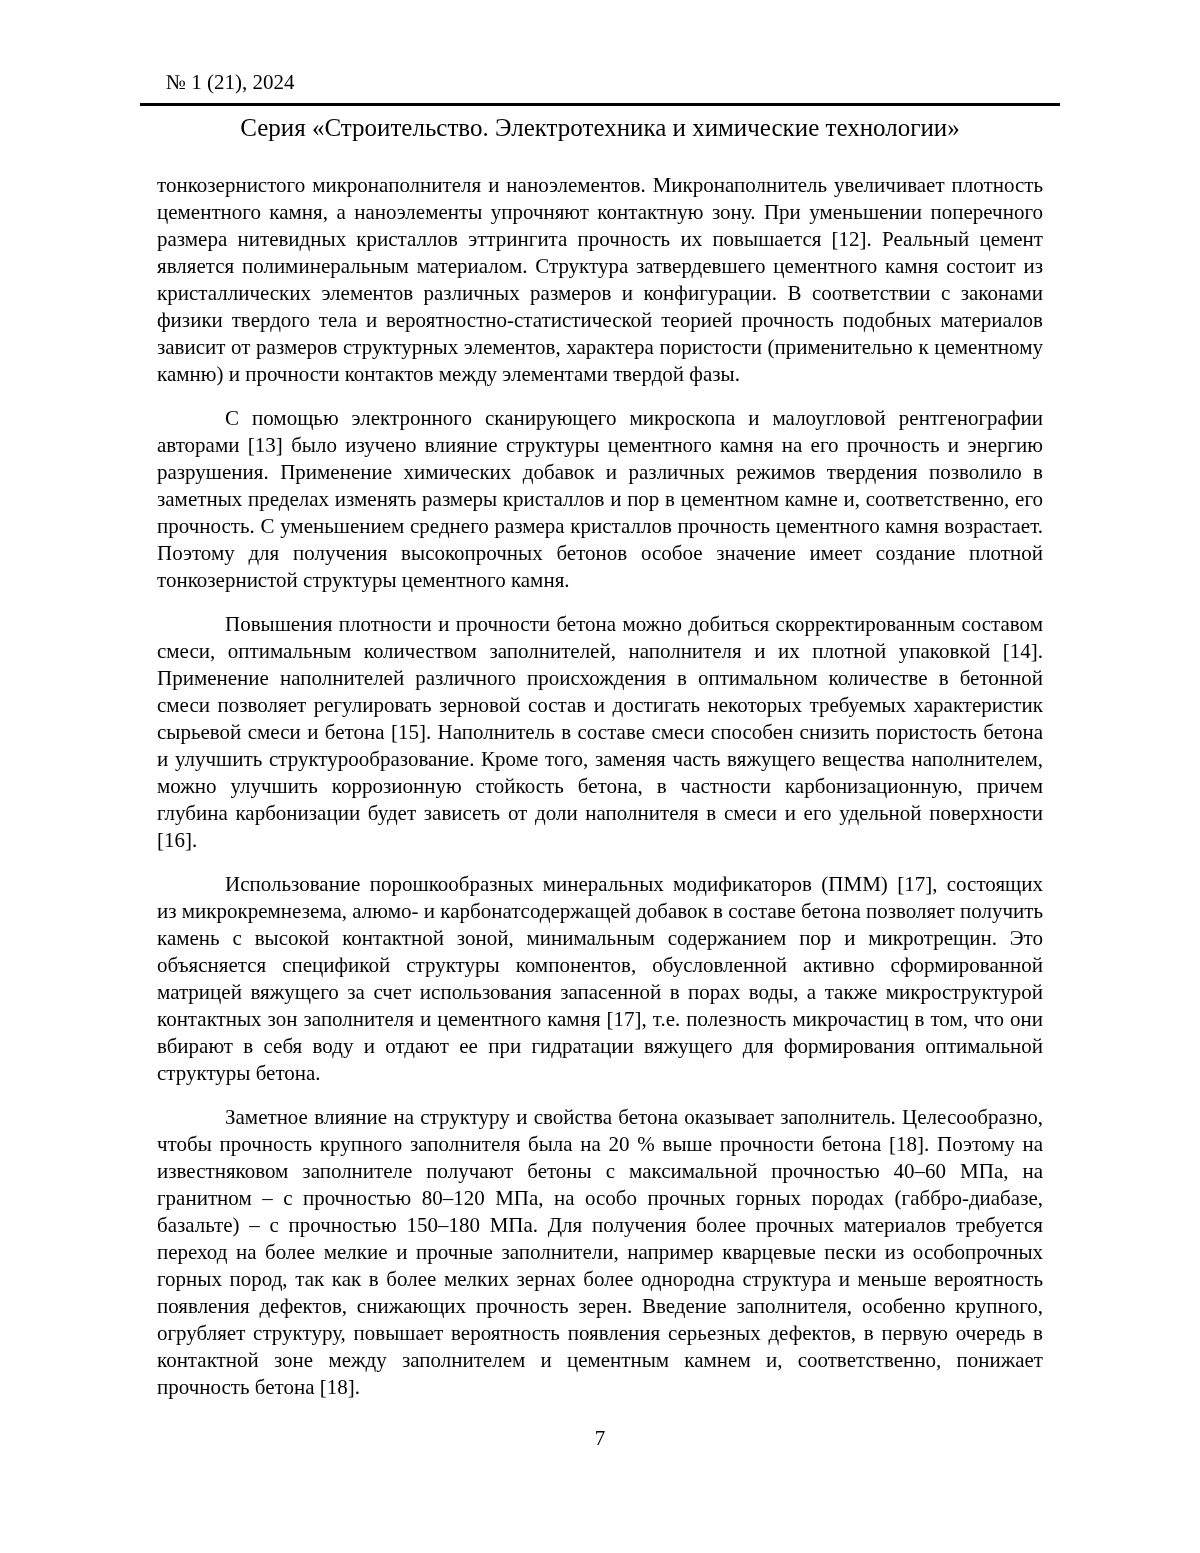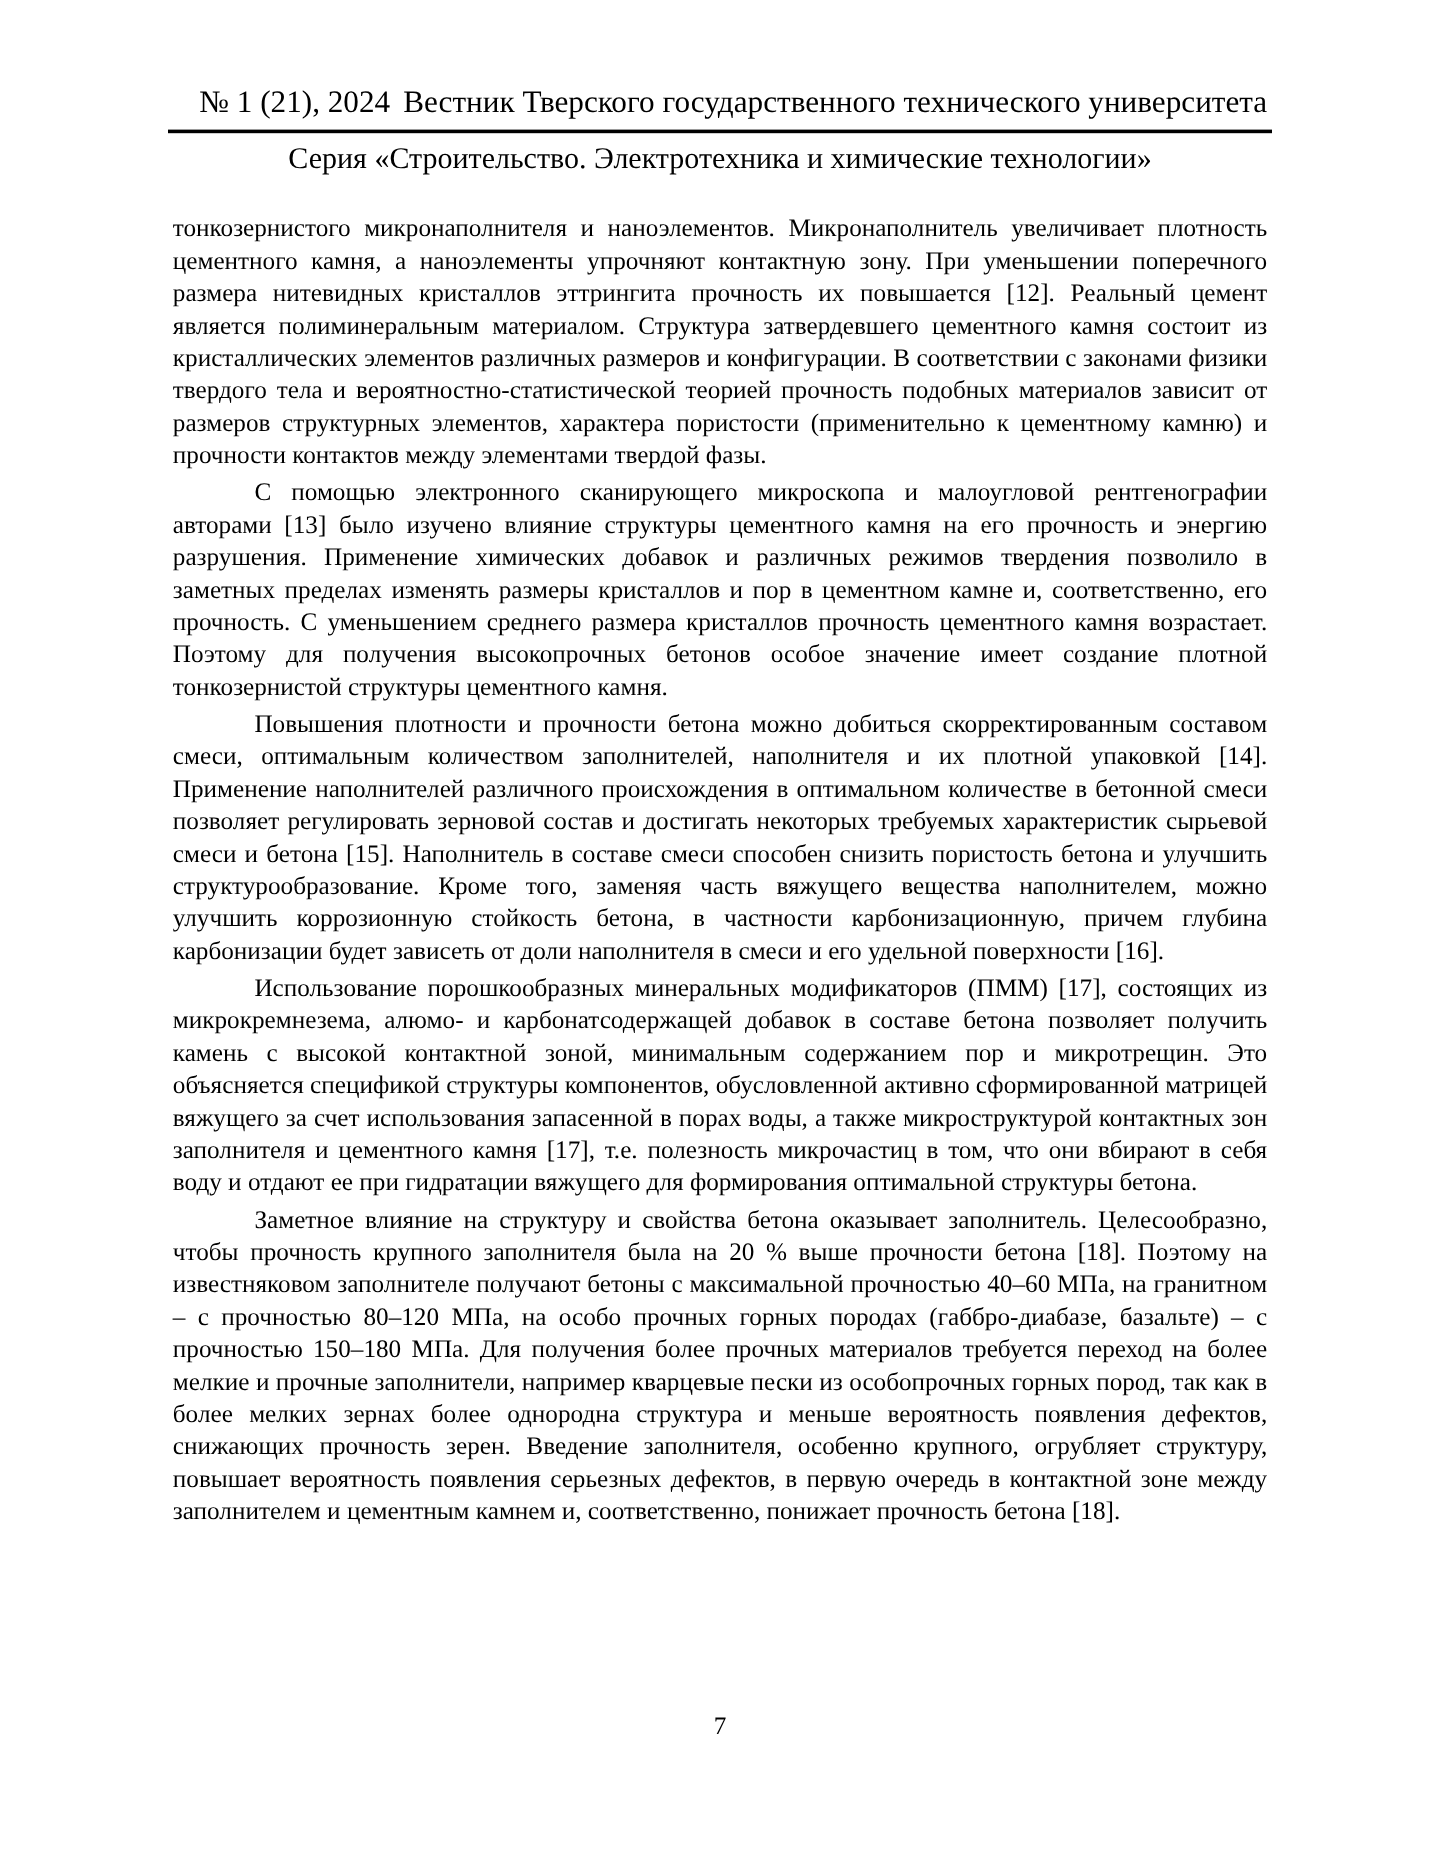--- a/index.html
+++ b/index.html
@@ -20,41 +20,41 @@
     width: 1200px;
     height: 1553px;
     padding: 70px 140px 0 140px;
   }
   .header-row {
     display: flex;
     justify-content: space-between;
     align-items: baseline;
     padding: 0 4px 8px 26px;
     border-bottom: 3px solid #000000;
-    font-size: 26px;
+    font-size: 21px;
   }
   .issue {
     white-space: nowrap;
   }
   .journal-title {
     white-space: nowrap;
   }
   .series-line {
     text-align: center;
     font-size: 25px;
     margin-top: 8px;
   }
   .article-body {
     margin-top: 30px;
     font-size: 21px;
     line-height: 27px;
     text-align: justify;
   }
   .article-body p {
-    margin: 4px;
+    margin: 17px;
     text-indent: 68px;
   }
   .article-body p.no-indent {
     text-indent: 0;
   }
   .page-number {
     position: absolute;
     bottom: 102px;
     left: 0;
     right: 0;
@@ -63,21 +63,20 @@
   }
 </style>
 </head>
 <body>
 
 <div class="page">
 
   <header>
     <div class="header-row">
       <span class="issue">№ 1 (21), 2024</span>
-      <span class="journal-title">Вестник Тверского государственного технического университета</span>
     </div>
     <div class="series-line">Серия «Строительство. Электротехника и химические технологии»</div>
   </header>
 
   <main class="article-body">
     <p class="no-indent">тонкозернистого микронаполнителя и наноэлементов. Микронаполнитель увеличивает плотность цементного камня, а наноэлементы упрочняют контактную зону. При уменьшении поперечного размера нитевидных кристаллов эттрингита прочность их повышается [12]. Реальный цемент является полиминеральным материалом. Структура затвердевшего цементного камня состоит из кристаллических элементов различных размеров и конфигурации. В соответствии с законами физики твердого тела и вероятностно-статистической теорией прочность подобных материалов зависит от размеров структурных элементов, характера пористости (применительно к цементному камню) и прочности контактов между элементами твердой фазы.</p>
     <p>С помощью электронного сканирующего микроскопа и малоугловой рентгенографии авторами [13] было изучено влияние структуры цементного камня на его прочность и энергию разрушения. Применение химических добавок и различных режимов твердения позволило в заметных пределах изменять размеры кристаллов и пор в цементном камне и, соответственно, его прочность. С уменьшением среднего размера кристаллов прочность цементного камня возрастает. Поэтому для получения высокопрочных бетонов особое значение имеет создание плотной тонкозернистой структуры цементного камня.</p>
     <p>Повышения плотности и прочности бетона можно добиться скорректированным составом смеси, оптимальным количеством заполнителей, наполнителя и их плотной упаковкой [14]. Применение наполнителей различного происхождения в оптимальном количестве в бетонной смеси позволяет регулировать зерновой состав и достигать некоторых требуемых характеристик сырьевой смеси и бетона [15]. Наполнитель в составе смеси способен снизить пористость бетона и улучшить структурообразование. Кроме того, заменяя часть вяжущего вещества наполнителем, можно улучшить коррозионную стойкость бетона, в частности карбонизационную, причем глубина карбонизации будет зависеть от доли наполнителя в смеси и его удельной поверхности [16].</p>
     <p>Использование порошкообразных минеральных модификаторов (ПММ) [17], состоящих из микрокремнезема, алюмо- и карбонатсодержащей добавок в составе бетона позволяет получить камень с высокой контактной зоной, минимальным содержанием пор и микротрещин. Это объясняется спецификой структуры компонентов, обусловленной активно сформированной матрицей вяжущего за счет использования запасенной в порах воды, а также микроструктурой контактных зон заполнителя и цементного камня [17], т.е. полезность микрочастиц в том, что они вбирают в себя воду и отдают ее при гидратации вяжущего для формирования оптимальной структуры бетона.</p>
     <p>Заметное влияние на структуру и свойства бетона оказывает заполнитель. Целесообразно, чтобы прочность крупного заполнителя была на 20 % выше прочности бетона [18]. Поэтому на известняковом заполнителе получают бетоны с максимальной прочностью 40–60 МПа, на гранитном – с прочностью 80–120 МПа, на особо прочных горных породах (габбро-диабазе, базальте) – с прочностью 150–180 МПа. Для получения более прочных материалов требуется переход на более мелкие и прочные заполнители, например кварцевые пески из особопрочных горных пород, так как в более мелких зернах более однородна структура и меньше вероятность появления дефектов, снижающих прочность зерен. Введение заполнителя, особенно крупного, огрубляет структуру, повышает вероятность появления серьезных дефектов, в первую очередь в контактной зоне между заполнителем и цементным камнем и, соответственно, понижает прочность бетона [18].</p>

